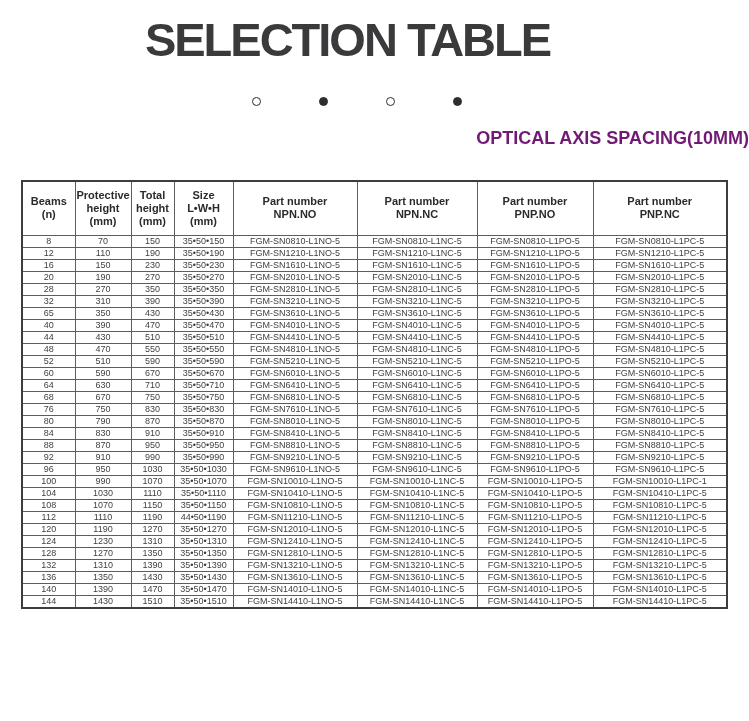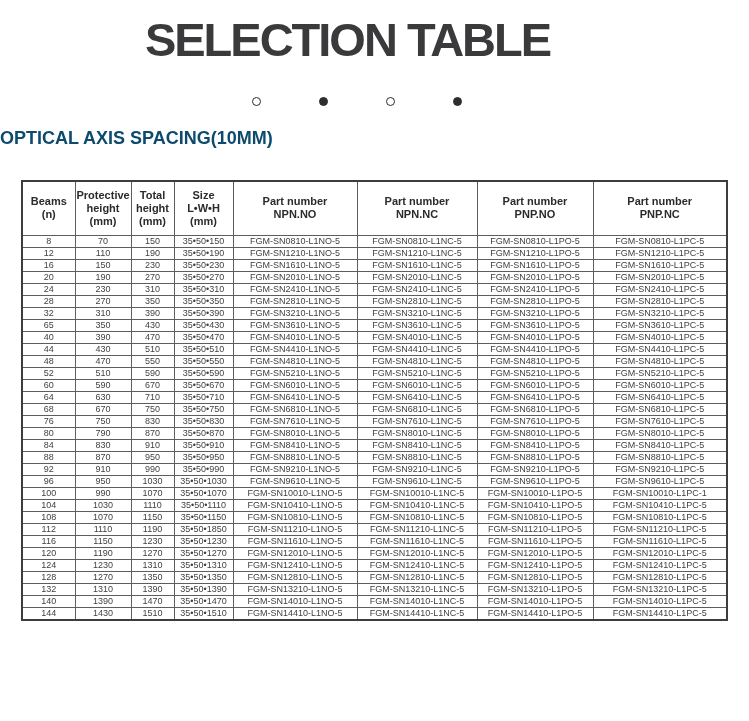--- a/index.html
+++ b/index.html
@@ -14,22 +14,22 @@
     color:#3a3a3c;line-height:1.1;
   }
   .dots{
     margin:30px 36px 0 0;display:flex;justify-content:center;
     align-items:center;gap:58px;height:12px;
   }
   .dot{width:9px;height:9px;border-radius:50%;box-sizing:border-box;display:inline-block;}
   .dot.inactive{border:1.5px solid #2e2e30;background:#fff;}
   .dot.active{background:#2e2e30;border:1.5px solid #2e2e30;}
   .section-heading{
-    margin:20px 0 18px 0;text-align:left;
-    font-size:18px;font-weight:bold;color:#0c4a6e;letter-spacing:0px;
+    margin:20px 0 18px 0;text-align:right;
+    font-size:18px;font-weight:bold;color:#701a75;letter-spacing:0px;
   }
   table.selection{
     margin:31px auto 0 auto;
     width:705px;table-layout:fixed;
     border-collapse:collapse;
     border:2px solid #3d3d3d;
     padding-left:35px;
   }
   table.selection th,table.selection td{
     border:1px solid #5d5d5d;
@@ -147,30 +147,20 @@
           <td>20</td>
           <td>190</td>
           <td>270</td>
           <td>35•50•270</td>
           <td>FGM-SN2010-L1NO-5</td>
           <td>FGM-SN2010-L1NC-5</td>
           <td>FGM-SN2010-L1PO-5</td>
           <td>FGM-SN2010-L1PC-5</td>
         </tr>
         <tr>
-          <td>24</td>
-          <td>230</td>
-          <td>310</td>
-          <td>35•50•310</td>
-          <td>FGM-SN2410-L1NO-5</td>
-          <td>FGM-SN2410-L1NC-5</td>
-          <td>FGM-SN2410-L1PO-5</td>
-          <td>FGM-SN2410-L1PC-5</td>
-        </tr>
-        <tr>
           <td>28</td>
           <td>270</td>
           <td>350</td>
           <td>35•50•350</td>
           <td>FGM-SN2810-L1NO-5</td>
           <td>FGM-SN2810-L1NC-5</td>
           <td>FGM-SN2810-L1PO-5</td>
           <td>FGM-SN2810-L1PC-5</td>
         </tr>
         <tr>
@@ -350,35 +340,25 @@
           <td>35•50•1150</td>
           <td>FGM-SN10810-L1NO-5</td>
           <td>FGM-SN10810-L1NC-5</td>
           <td>FGM-SN10810-L1PO-5</td>
           <td>FGM-SN10810-L1PC-5</td>
         </tr>
         <tr>
           <td>112</td>
           <td>1110</td>
           <td>1190</td>
-          <td>35•50•1850</td>
+          <td>44•50•1190</td>
           <td>FGM-SN11210-L1NO-5</td>
           <td>FGM-SN11210-L1NC-5</td>
           <td>FGM-SN11210-L1PO-5</td>
           <td>FGM-SN11210-L1PC-5</td>
-        </tr>
-        <tr>
-          <td>116</td>
-          <td>1150</td>
-          <td>1230</td>
-          <td>35•50•1230</td>
-          <td>FGM-SN11610-L1NO-5</td>
-          <td>FGM-SN11610-L1NC-5</td>
-          <td>FGM-SN11610-L1PO-5</td>
-          <td>FGM-SN11610-L1PC-5</td>
         </tr>
         <tr>
           <td>120</td>
           <td>1190</td>
           <td>1270</td>
           <td>35•50•1270</td>
           <td>FGM-SN12010-L1NO-5</td>
           <td>FGM-SN12010-L1NC-5</td>
           <td>FGM-SN12010-L1PO-5</td>
           <td>FGM-SN12010-L1PC-5</td>
@@ -407,20 +387,30 @@
           <td>132</td>
           <td>1310</td>
           <td>1390</td>
           <td>35•50•1390</td>
           <td>FGM-SN13210-L1NO-5</td>
           <td>FGM-SN13210-L1NC-5</td>
           <td>FGM-SN13210-L1PO-5</td>
           <td>FGM-SN13210-L1PC-5</td>
         </tr>
         <tr>
+          <td>136</td>
+          <td>1350</td>
+          <td>1430</td>
+          <td>35•50•1430</td>
+          <td>FGM-SN13610-L1NO-5</td>
+          <td>FGM-SN13610-L1NC-5</td>
+          <td>FGM-SN13610-L1PO-5</td>
+          <td>FGM-SN13610-L1PC-5</td>
+        </tr>
+        <tr>
           <td>140</td>
           <td>1390</td>
           <td>1470</td>
           <td>35•50•1470</td>
           <td>FGM-SN14010-L1NO-5</td>
           <td>FGM-SN14010-L1NC-5</td>
           <td>FGM-SN14010-L1PO-5</td>
           <td>FGM-SN14010-L1PC-5</td>
         </tr>
         <tr>

